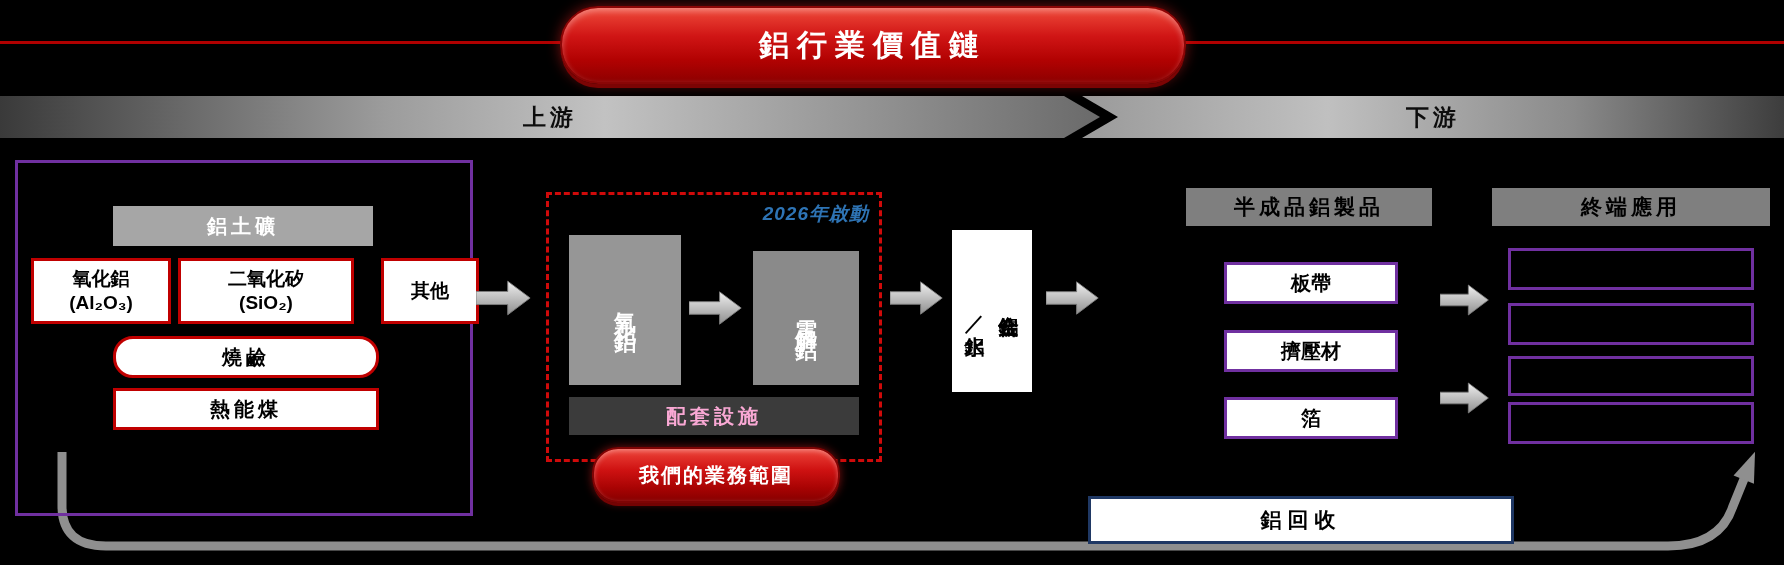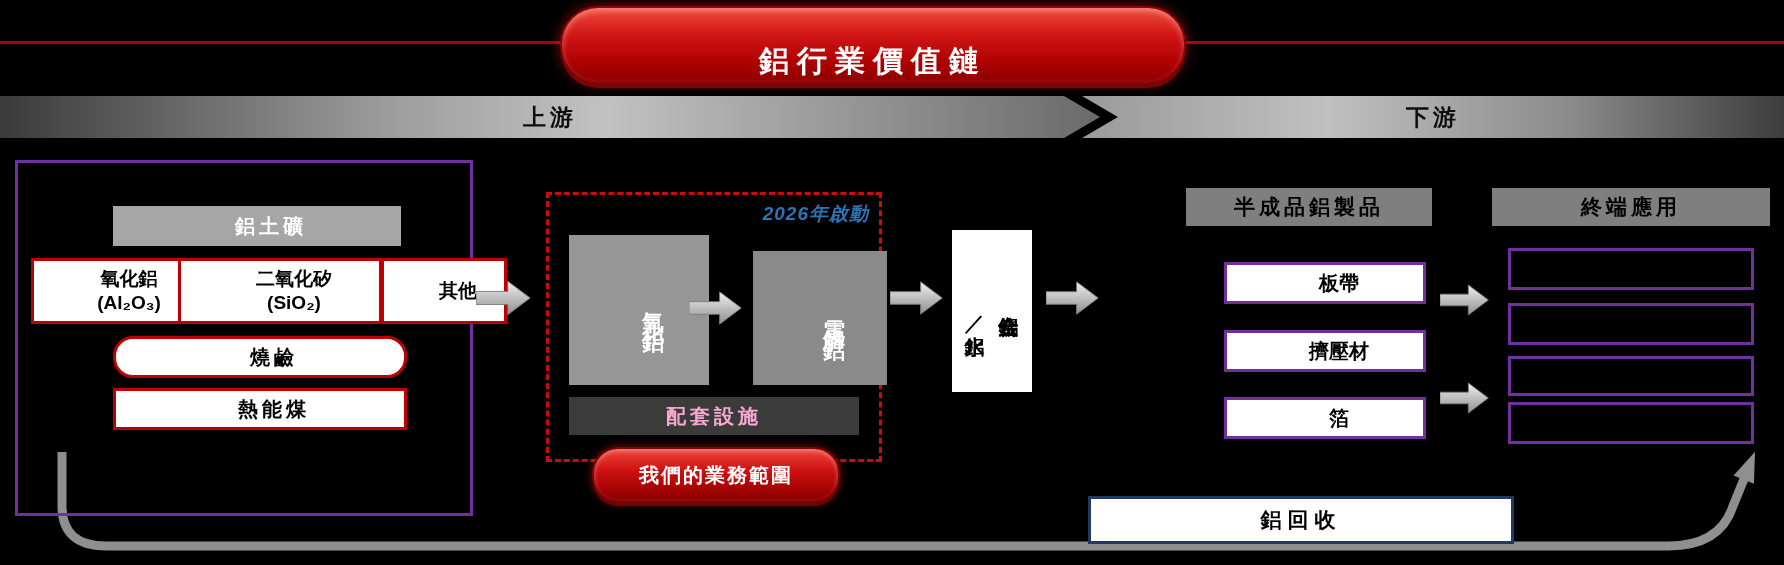--- a/index.html
+++ b/index.html
@@ -9,21 +9,21 @@
   }
   
   .redline{position:absolute;left:0;top:41px;width:100%;height:3px;background:#B00000;z-index:1;}
 
   
   .title-pill{
     position:absolute;left:560px;top:6px;width:622px;height:74px;border-radius:38px;
     background:linear-gradient(180deg,#ef4a3a 0%,#d01515 38%,#b20202 70%,#8e0000 100%);
     border:2px solid #8a0606;
     box-shadow:0 5px 0 -1px #7c0404, 0 0 14px rgba(220,30,30,.55), inset 0 3px 6px rgba(255,255,255,.35);
-    display:flex;align-items:flex-end;justify-content:center;z-index:3;
+    display:flex;align-items:center;justify-content:center;z-index:3;
   }
   .title-pill span{color:#fff;font-size:30px;font-weight:bold;letter-spacing:8px;}
 
   
   .banner{position:absolute;top:96px;height:42px;display:flex;align-items:center;justify-content:center;z-index:2;}
   .banner span{font-size:23px;font-weight:bold;color:#0d0d0d;letter-spacing:4px;}
   .banner-left{
     left:0;width:1100px;
     background:linear-gradient(90deg,#3a3a3a 0%,#9c9c9c 35%,#c2c2c2 55%,#6a6a6a 100%);
     clip-path:polygon(0 0, calc(100% - 36px) 0, 100% 50%, calc(100% - 36px) 100%, 0 100%);
@@ -31,21 +31,21 @@
   .banner-right{
     left:1082px;width:702px;
     background:linear-gradient(90deg,#9a9a9a 0%,#c0c0c0 35%,#8a8a8a 70%,#3d3d3d 100%);
     clip-path:polygon(0 0, 100% 0, 100% 100%, 0 100%, 36px 50%);
   }
 
   
   .graybox{background:#a6a6a6;color:#fff;font-weight:bold;display:flex;align-items:center;justify-content:center;}
   .redbox{background:#fff;border:3px solid #C00000;color:#000;font-weight:bold;display:flex;flex-direction:column;align-items:center;justify-content:center;text-align:center;line-height:1.25;}
   .purplebox{background:#fff;border:3px solid #7030A0;color:#000;font-weight:bold;display:flex;align-items:center;justify-content:center;}
-  .abs{position:absolute;padding-left:28px;}
+  .abs{position:absolute;}
 
   
   .group-upstream{position:absolute;left:15px;top:160px;width:452px;height:350px;border:3px solid #7030A0;z-index:2;}
 
   
   .group-smelter{position:absolute;left:546px;top:192px;width:330px;height:264px;border:3px dashed #CF0A0A;z-index:2;overflow:visible;}
   .launch-note{position:absolute;top:6px;right:10px;color:#2E74B5;font-weight:bold;font-style:italic;font-size:19px;letter-spacing:1px;}
   .vlabel{writing-mode:vertical-rl;text-orientation:upright;color:#fff;font-weight:bold;font-size:22px;letter-spacing:10px;}
   .smelt-box{display:flex;align-items:center;justify-content:center;}
   .facilities-bar{position:absolute;left:20px;top:202px;width:290px;height:38px;background:#3b3b3b;color:#f9a8d4;font-weight:bold;font-size:20px;display:flex;align-items:center;justify-content:center;letter-spacing:4px;}

